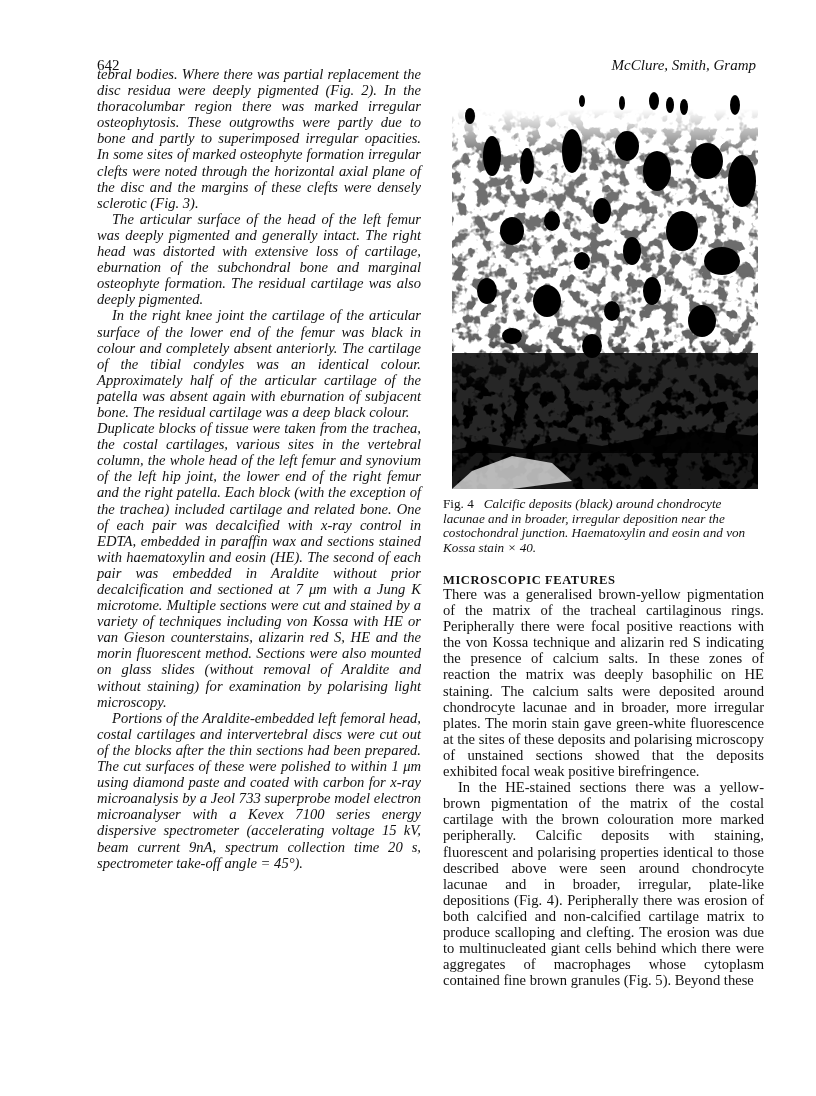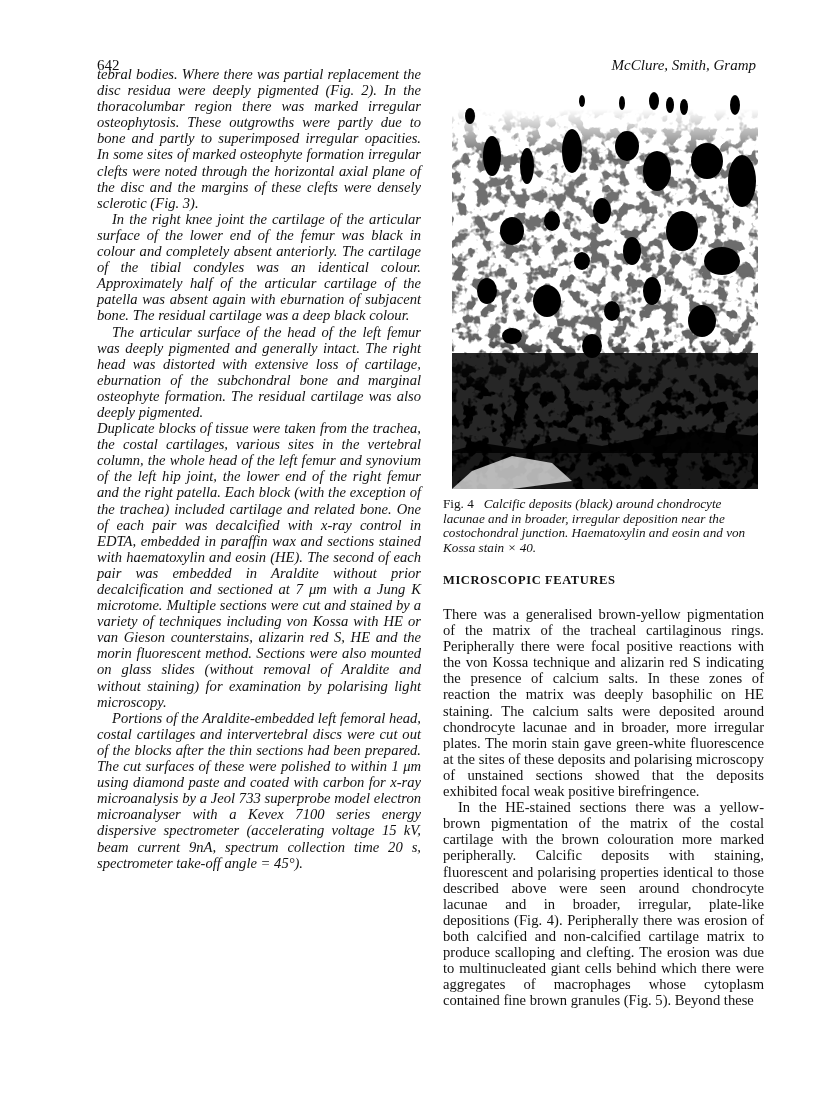--- a/index.html
+++ b/index.html
@@ -10,33 +10,33 @@
   .col { position:absolute; font-size:14.6px; line-height:16.1px; text-align:justify; }
   .col p { margin:0; }
   .left { left:97px; top:66px; width:324px;font-style:italic; }
   .indent { text-indent:15px; }
   h2 { font-size:14.6px; font-weight:bold; margin:0; line-height:16px; }
   .figure { position:absolute; left:452px; top:91px; width:306px; height:398px; background:#fff; }
   .caption { position:absolute; left:443px; top:497px; width:320px; font-size:13.2px; line-height:14.6px; }
   .caption .label { font-style:normal; }
   .caption .text { font-style:italic;margin-top:44px; }
   .subhead { position:absolute; left:443px; top:573px; font-size:12.5px; letter-spacing:0.6px;font-weight:bold; }
-  .rightbody { position:absolute; left:443px; top:606px; width:321px; font-size:14.6px; line-height:16.1px; text-align:justify; }
+  .rightbody { position:absolute; left:443px; top:586px; width:321px; font-size:14.6px; line-height:16.1px; text-align:justify; }
   .rightbody p { margin:0; }
 </style>
 </head>
 <body>
 
 <div class="pagenum">642</div>
 <div class="running">McClure, Smith, Gramp</div>
 
 <div class="col left">
   <p>tebral bodies. Where there was partial replacement the disc residua were deeply pigmented (Fig. 2). In the thoracolumbar region there was marked irregular osteophytosis. These outgrowths were partly due to bone and partly to superimposed irregular opacities. In some sites of marked osteophyte formation irregular clefts were noted through the horizontal axial plane of the disc and the margins of these clefts were densely sclerotic (Fig. 3).</p>
+  <p class="indent">The articular surface of the head of the left femur was deeply pigmented and generally intact. The right head was distorted with extensive loss of cartilage, eburnation of the subchondral bone and marginal osteophyte formation. The residual cartilage was also deeply pigmented.</p>
   <p class="indent">In the right knee joint the cartilage of the articular surface of the lower end of the femur was black in colour and completely absent anteriorly. The cartilage of the tibial condyles was an identical colour. Approximately half of the articular cartilage of the patella was absent again with eburnation of subjacent bone. The residual cartilage was a deep black colour.</p>
-  <p class="indent">The articular surface of the head of the left femur was deeply pigmented and generally intact. The right head was distorted with extensive loss of cartilage, eburnation of the subchondral bone and marginal osteophyte formation. The residual cartilage was also deeply pigmented.</p>
   <p>Duplicate blocks of tissue were taken from the trachea, the costal cartilages, various sites in the vertebral column, the whole head of the left femur and synovium of the left hip joint, the lower end of the right femur and the right patella. Each block (with the exception of the trachea) included cartilage and related bone. One of each pair was decalcified with x-ray control in EDTA, embedded in paraffin wax and sections stained with haematoxylin and eosin (HE). The second of each pair was embedded in Araldite without prior decalcification and sectioned at 7 μm with a Jung K microtome. Multiple sections were cut and stained by a variety of techniques including von Kossa with HE or van Gieson counterstains, alizarin red S, HE and the morin fluorescent method. Sections were also mounted on glass slides (without removal of Araldite and without staining) for examination by polarising light microscopy.</p>
   <p class="indent">Portions of the Araldite-embedded left femoral head, costal cartilages and intervertebral discs were cut out of the blocks after the thin sections had been prepared. The cut surfaces of these were polished to within 1 μm using diamond paste and coated with carbon for x-ray microanalysis by a Jeol 733 superprobe model electron microanalyser with a Kevex 7100 series energy dispersive spectrometer (accelerating voltage 15 kV, beam current 9nA, spectrum collection time 20 s, spectrometer take-off angle = 45°).</p>
 </div>
 
 <div class="figure">
   <svg width="306" height="398" viewBox="0 0 306 398">
     <defs>
       <filter id="grain">
         <feTurbulence type="fractalNoise" baseFrequency="0.08" numOctaves="3" seed="7" result="n"></feTurbulence>
         <feColorMatrix type="matrix" values="0 0 0 0 0  0 0 0 0 0  0 0 0 0 0  0 0 0 -9 4.6" in="n" result="a"></feColorMatrix>

